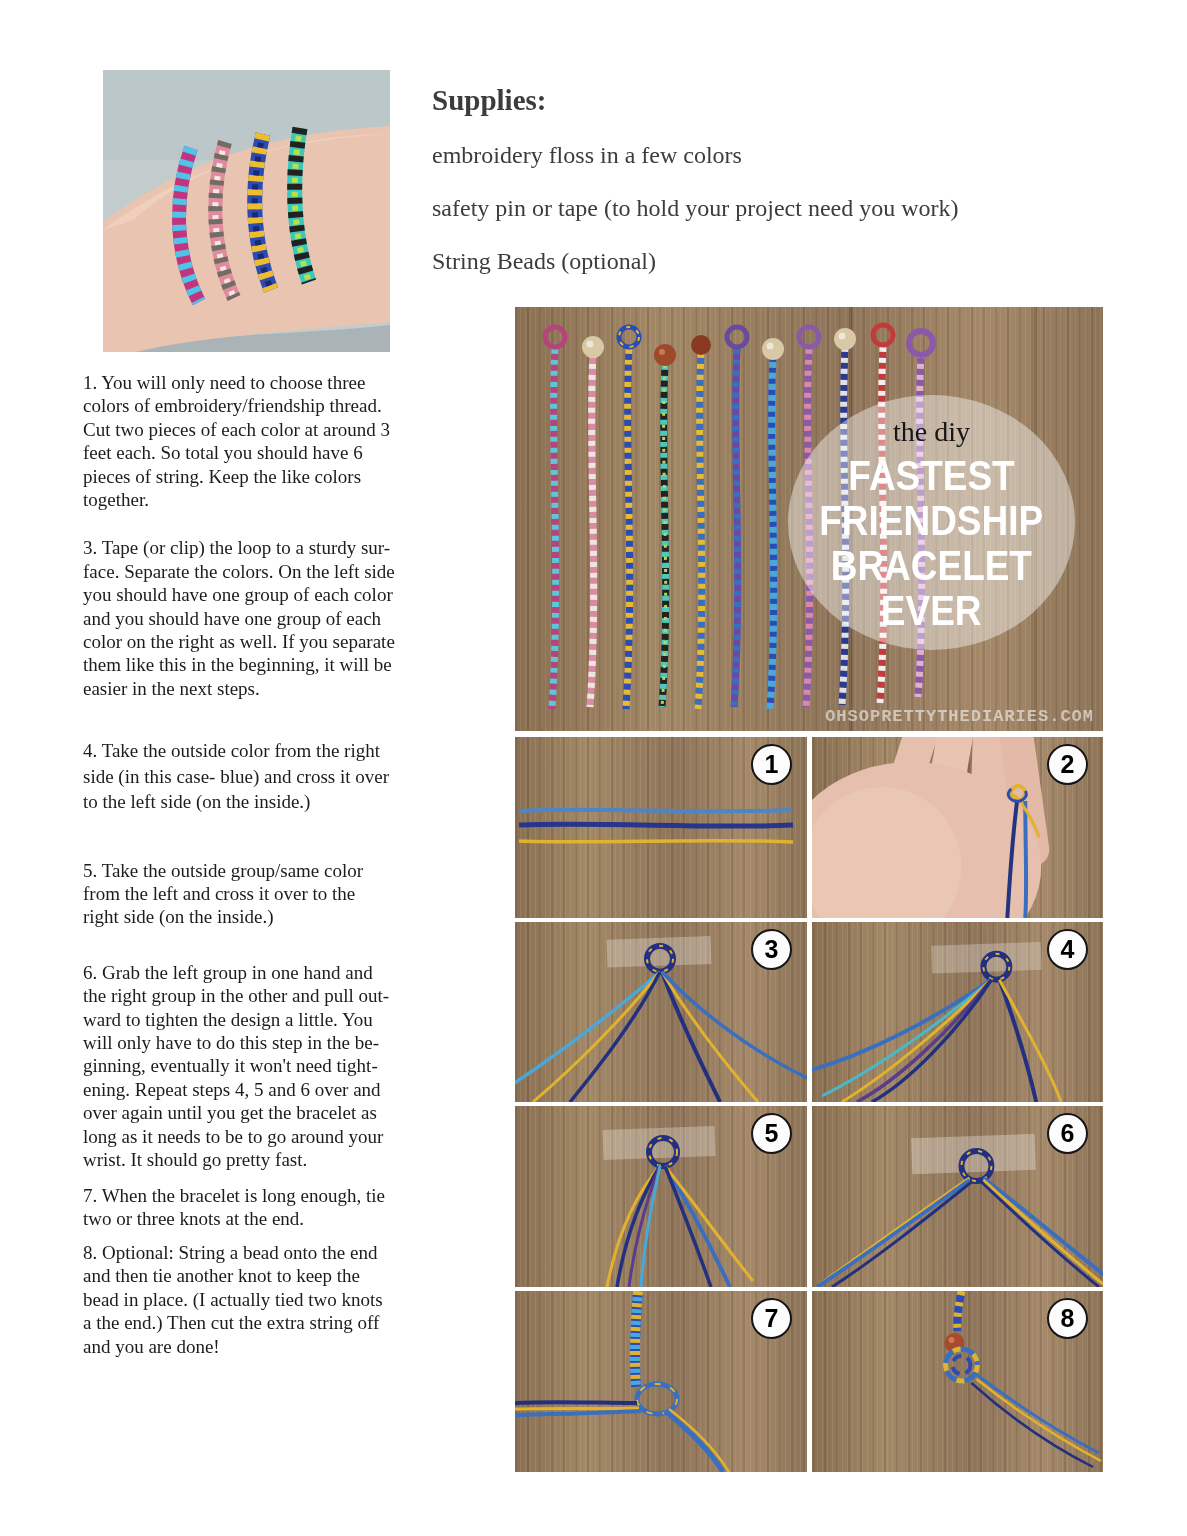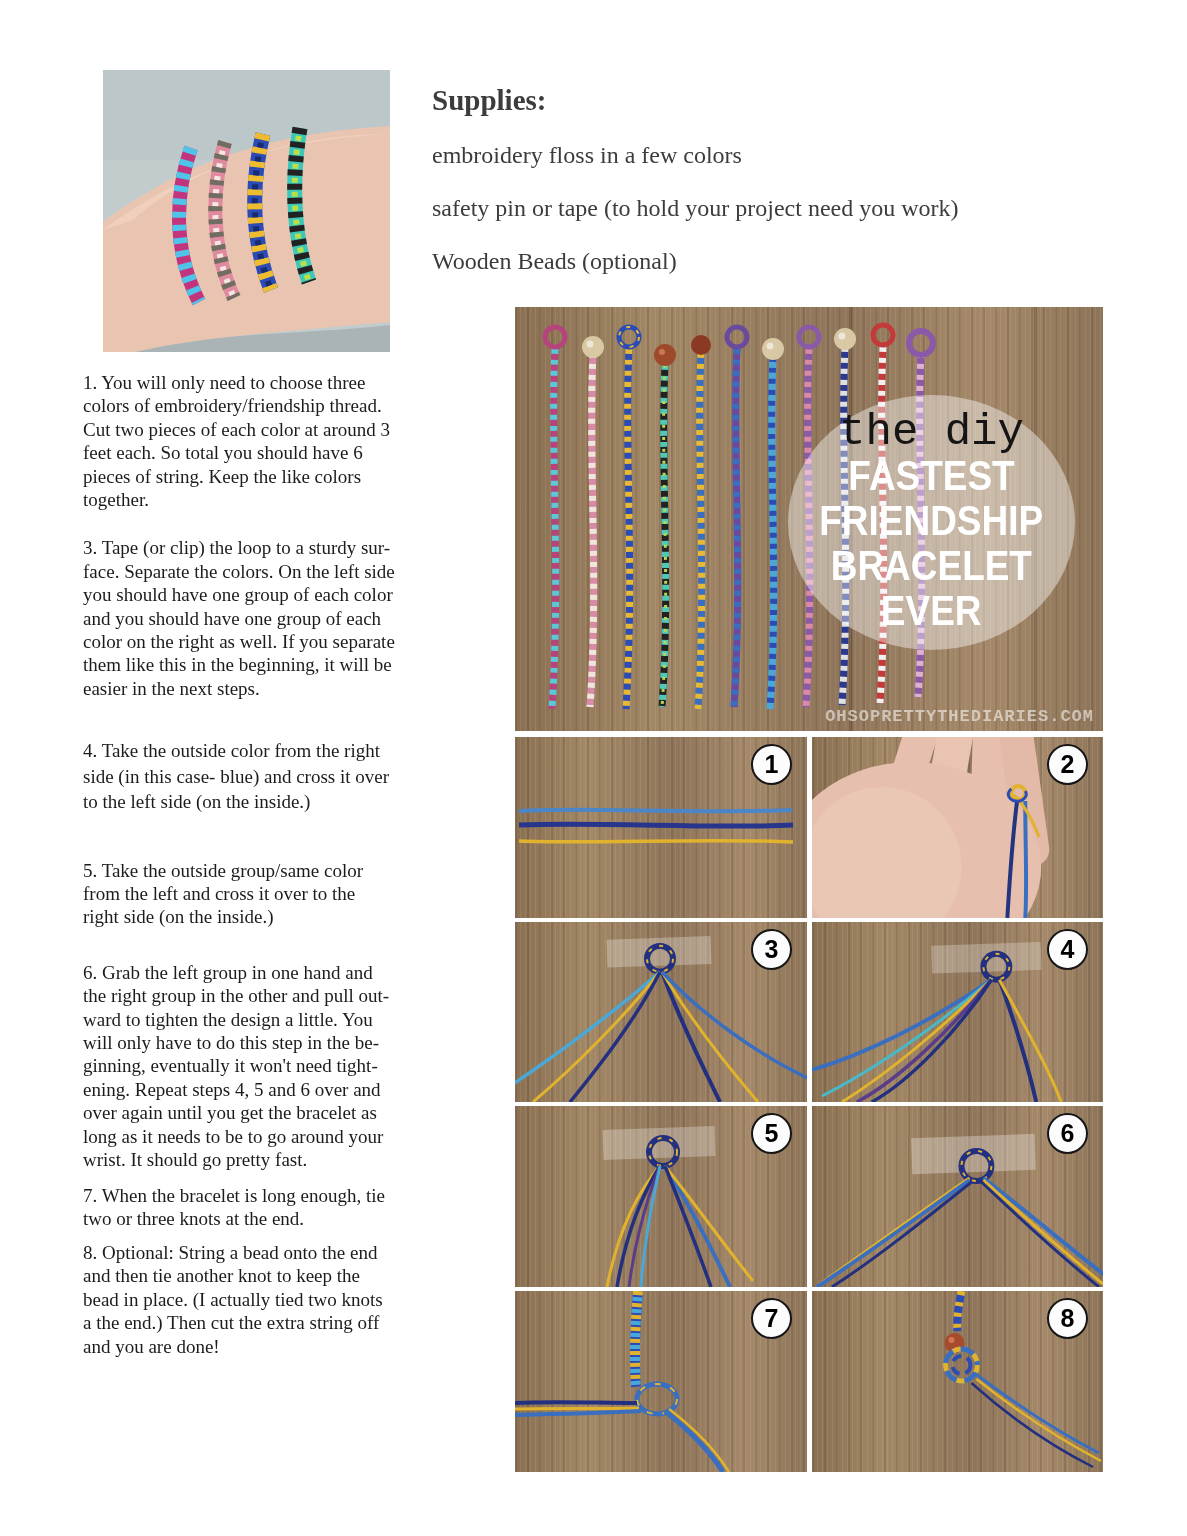--- a/index.html
+++ b/index.html
@@ -31,21 +31,21 @@
     repeating-linear-gradient(90deg, rgba(62,42,24,0.16) 0px, rgba(62,42,24,0.16) 2px, rgba(0,0,0,0) 2px, rgba(0,0,0,0) 12px),
     repeating-linear-gradient(90deg, rgba(255,244,226,0.09) 0px, rgba(255,244,226,0.09) 1px, rgba(0,0,0,0) 1px, rgba(0,0,0,0) 5px),
     linear-gradient(90deg,#8a7052,#a28866 25%,#8f755a 55%,#a5896a 80%,#8d7458);}
 
   
   .hero{position:absolute;left:515px;top:307px;width:588px;height:424px;overflow:hidden;}
   .hero svg{position:absolute;left:0;top:0;width:100%;height:100%;}
   .hero-overlay{position:absolute;left:273px;top:88px;width:287px;height:255px;border-radius:50%;
      background:rgba(255,255,255,0.42);display:flex;flex-direction:column;align-items:center;
      justify-content:center;text-align:center;}
-  .overlay-script{font-family:Liberation Mono, monospace;font-size:44px;color:#151515;line-height:38px;margin-bottom:2px;}
+  .overlay-script{font-family:Liberation Serif, serif;font-size:28px;color:#151515;line-height:38px;margin-bottom:2px;}
   .overlay-line{font-family:"Liberation Sans",sans-serif;font-weight:800;font-size:42px;line-height:45px;
      color:#ffffff;transform:scaleX(0.88);white-space:nowrap;}
   .watermark{position:absolute;right:9px;bottom:5px;font-family:Liberation Mono, monospace;
      font-weight:700;font-size:17px;letter-spacing:1px;color:rgba(255,255,255,0.55);}
 
   
   .photo-grid{position:absolute;left:515px;top:737px;width:588px;height:736px;display:grid;
      grid-template-columns:292px 291px;grid-template-rows:181px 180px 181px 181px;gap:4px 5px;}
   .cell{position:relative;overflow:hidden;}
   .cell svg{position:absolute;left:0;top:0;width:100%;height:100%;}
@@ -76,21 +76,21 @@
       <path d="M197,58 C188,110 190,165 206,212" fill="none" stroke="#3cc8b8" stroke-width="15"></path>
       <path d="M197,58 C188,110 190,165 206,212" fill="none" stroke="#222222" stroke-width="15" stroke-dasharray="6 8"></path>
       <path d="M197,58 C188,110 190,165 206,212" fill="none" stroke="#b8e04a" stroke-width="6" stroke-dasharray="5 9" stroke-dashoffset="6"></path>
     </svg>
   </div>
 
   <div class="supplies">
     <div class="supplies-heading">Supplies:</div>
     <div class="supplies-item">embroidery floss in a few colors</div>
     <div class="supplies-item">safety pin or tape (to hold your project need you work)</div>
-    <div class="supplies-item">Wooden Beads (optional)</div>
+    <div class="supplies-item">String Beads (optional)</div>
   </div>
 
   <div class="steps">
     <p class="step">1. You will only need to choose three
 colors of embroidery/friendship thread.
 Cut two pieces of each color at around 3
 feet each. So total you should have 6
 pieces of string. Keep the like colors
 together.</p>
     <p class="step">3. Tape (or clip) the loop to a sturdy sur-

